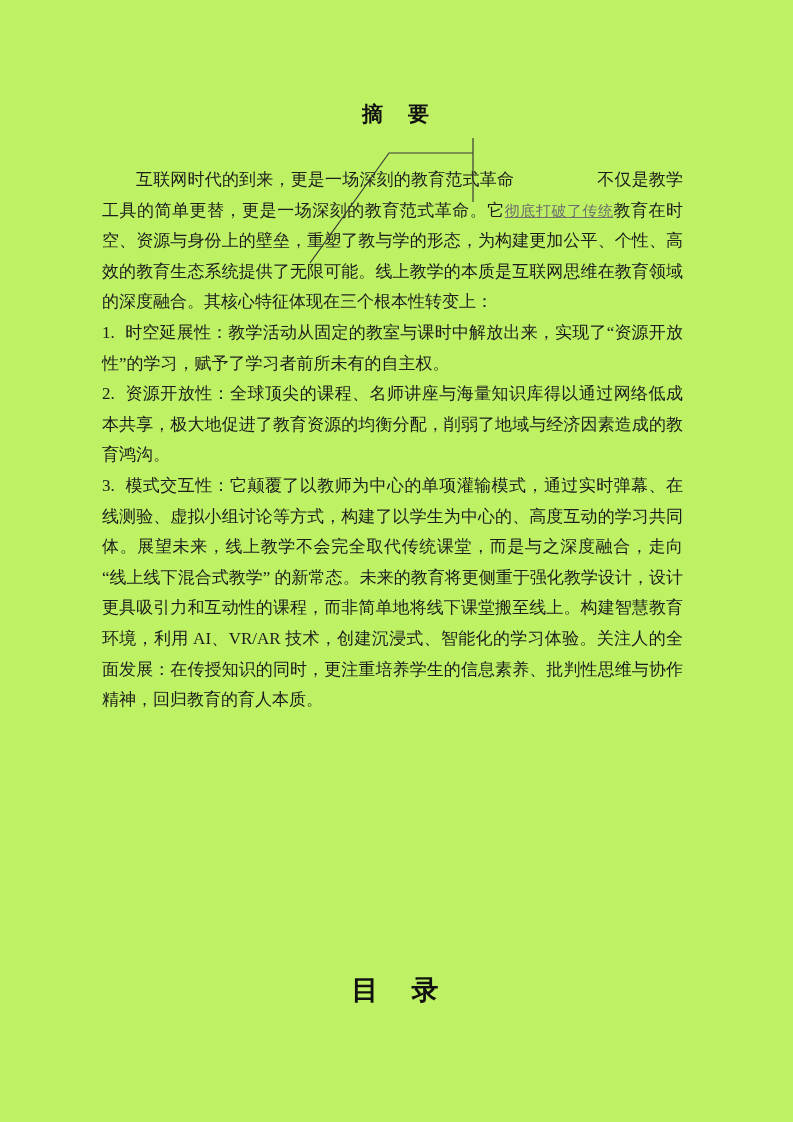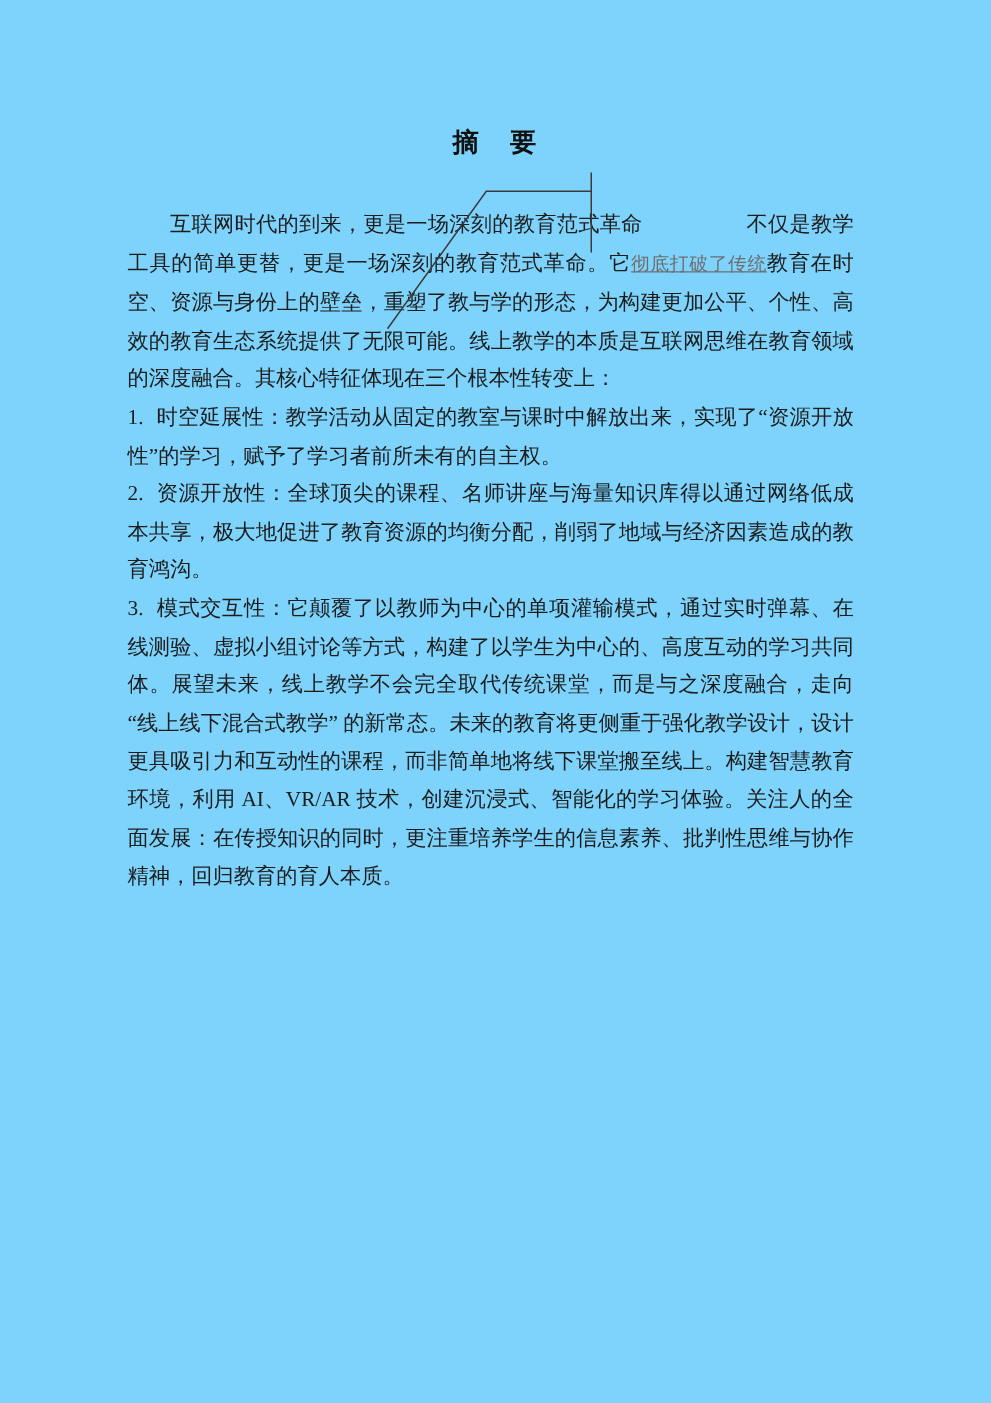--- a/index.html
+++ b/index.html
@@ -4,21 +4,21 @@
 <style>
   html, body {
     margin: 0;
     padding: 0;
     background: #ffffff;
   }
   .page {
     position: relative;
     width: 793px;
     height: 1122px;
-    background: #7dd3fc;
+    background: #bef264;
     font-family: "Liberation Serif", "DejaVu Serif", serif;
     color: #1c1c1c;
     overflow: hidden;
   }
   .abstract-heading {
     position: absolute;
     top: 100px;
     left: 0;
     width: 793px;
     text-align: center;
@@ -92,14 +92,15 @@
     <p><span class="item-num">3.</span><span>模式交互性：它颠覆了以教师为中心的单项灌输模式，通过实时弹幕、在线测验、虚拟小组讨论等方式，构建了以学生为中心的、高度互动的学习共同体。展望未来，线上教学不会完全取代传统课堂，而是与之深度融合，走向 “线上线下混合式教学” 的新常态。未来的教育将更侧重于强化教学设计，设计更具吸引力和互动性的课程，而非简单地将线下课堂搬至线上。构建智慧教育环境，利用 AI、VR/AR 技术，创建沉浸式、智能化的学习体验。关注人的全面发展：在传授知识的同时，更注重培养学生的信息素养、批判性思维与协作精神，回归教育的育人本质。</span></p>
 
 
   </div>
 
   <svg class="annotation-svg" width="793" height="1122" viewBox="0 0 793 1122">
     <polyline points="310,263 389,153 473,153" fill="none" stroke="#3a3a3a" stroke-width="1.2"></polyline>
     <line x1="473" y1="138" x2="473" y2="202" stroke="#3a3a3a" stroke-width="1.2"></line>
   </svg>
 
+  <div class="toc-heading">目　录</div>
 
 </div>
 
 </body></html>

